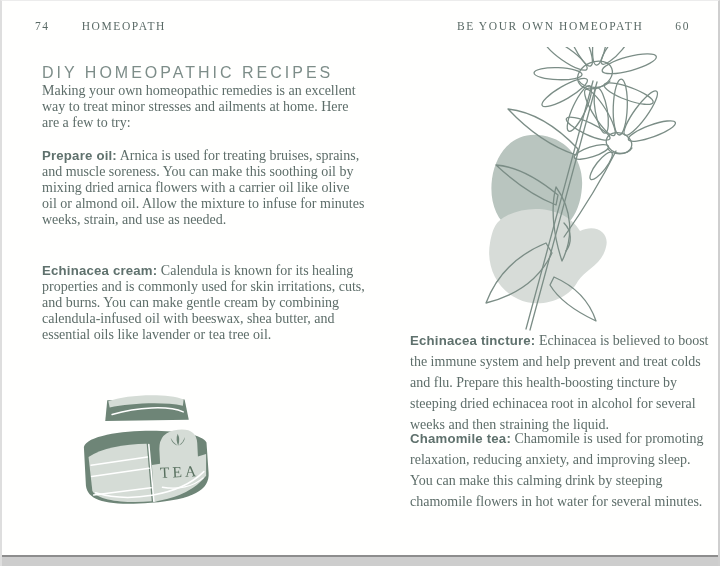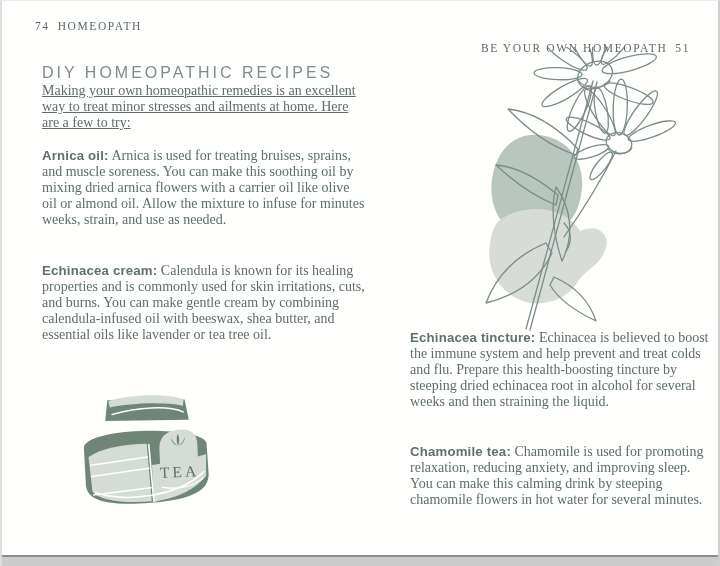--- a/index.html
+++ b/index.html
@@ -13,40 +13,40 @@
     border-right:2px solid #cfcfcf;
     overflow:hidden;
     font-family:"Liberation Serif", serif;
   }
   .bottom-edge{
     position:absolute;left:0;right:0;bottom:0;height:9px;
     background:#cdcdcd;border-top:2px solid #8d8d8d;
   }
   .running-head{
     position:absolute;top:19px;
-    display:flex;gap:8px;align-items:center;
+    display:flex;gap:32px;align-items:center;
     font-family:"Liberation Serif", serif;
     font-size:11.5px;letter-spacing:1.6px;
     color:#5a6a66;
   }
   .running-head.left{left:33px;}
-  .running-head.right{right:28px;margin-top:22px;}
+  .running-head.right{right:28px;}
   .page-title{
     position:absolute;left:40px;top:52px;
     font-family:"Liberation Sans", sans-serif;
     font-size:16px;font-weight:400;letter-spacing:3px;
     color:#7d8d89;white-space:nowrap;
   }
   .para{
     position:absolute;margin:0;
     font-family:"Liberation Serif", serif;
     font-size:14px;color:#5d6d69;
   }
   .p-left{width:324px;line-height:16px;}
-  .p-right{width:300px;line-height:16px;}
+  .p-right{width:300px;line-height:21px;}
   .lead{
     font-family:"Liberation Sans", sans-serif;
     font-size:13.2px;font-weight:bold;
     color:#5f716d;letter-spacing:.2px;
   }
   .illus{position:absolute;}
   #jar-illus{left:76px;top:391px;}
   #flower-illus{left:436px;top:46px;}
 </style>
 </head>
@@ -54,29 +54,29 @@
 
 <div class="spread">
 
   <div class="running-head left">
     <span>74</span>
     <span>HOMEOPATH</span>
   </div>
 
   <div class="running-head right">
     <span>BE YOUR OWN HOMEOPATH</span>
-    <span>51</span>
+    <span>60</span>
   </div>
 
   <h1 class="page-title">DIY HOMEOPATHIC RECIPES</h1>
 
-  <p class="para p-left" style="left:40px;top:82px;text-decoration:underline;">Making your own homeopathic remedies is an excellent way to treat minor stresses and ailments at home. Here are a few to try:</p>
+  <p class="para p-left" style="left:40px;top:82px;">Making your own homeopathic remedies is an excellent way to treat minor stresses and ailments at home. Here are a few to try:</p>
 
   <p class="para p-left" style="left:40px;top:147px;">
-    <span class="lead">Arnica oil:</span>
+    <span class="lead">Prepare oil:</span>
     <span>Arnica is used for treating bruises, sprains, and muscle soreness. You can make this soothing oil by mixing dried arnica flowers with a carrier oil like olive oil or almond oil. Allow the mixture to infuse for minutes weeks, strain, and use as needed.</span>
   </p>
 
   <p class="para p-left" style="left:40px;top:262px;">
     <span class="lead">Echinacea cream:</span>
     <span>Calendula is known for its healing properties and is commonly used for skin irritations, cuts, and burns. You can make gentle cream by combining calendula-infused oil with beeswax, shea butter, and essential oils like lavender or tea tree oil.</span>
   </p>
 
   <svg id="jar-illus" class="illus" width="134" height="118" viewBox="0 0 260 228" aria-hidden="true">
     <g transform="rotate(-3 130 114)">
@@ -154,19 +154,19 @@
       <path d="M116,230 Q148,244 158,274 Q124,258 112,238 Z"></path>
       <path d="M126,176 C134,184 134,196 128,204"></path>
     </g>
   </svg>
 
   <p class="para p-right" style="left:408px;top:329px;">
     <span class="lead">Echinacea tincture:</span>
     <span>Echinacea is believed to boost the immune system and help prevent and treat colds and flu. Prepare this health-boosting tincture by steeping dried echinacea root in alcohol for several weeks and then straining the liquid.</span>
   </p>
 
-  <p class="para p-right" style="left:408px;top:427px;margin-top:16px;">
+  <p class="para p-right" style="left:408px;top:427px;">
     <span class="lead">Chamomile tea:</span>
     <span>Chamomile is used for promoting relaxation, reducing anxiety, and improving sleep. You can make this calming drink by steeping chamomile flowers in hot water for several minutes.</span>
   </p>
 
   <div class="bottom-edge"></div>
 </div>
 
 </body></html>

